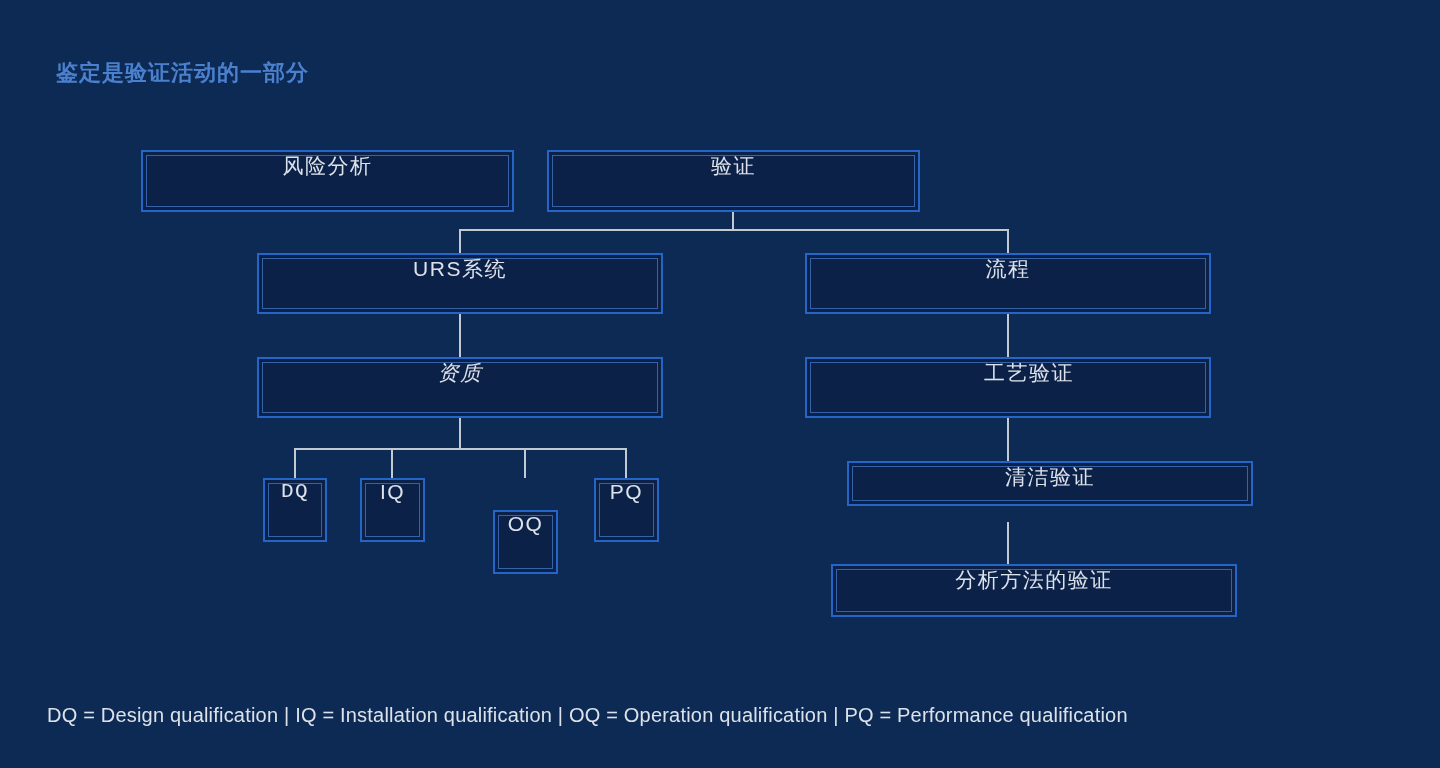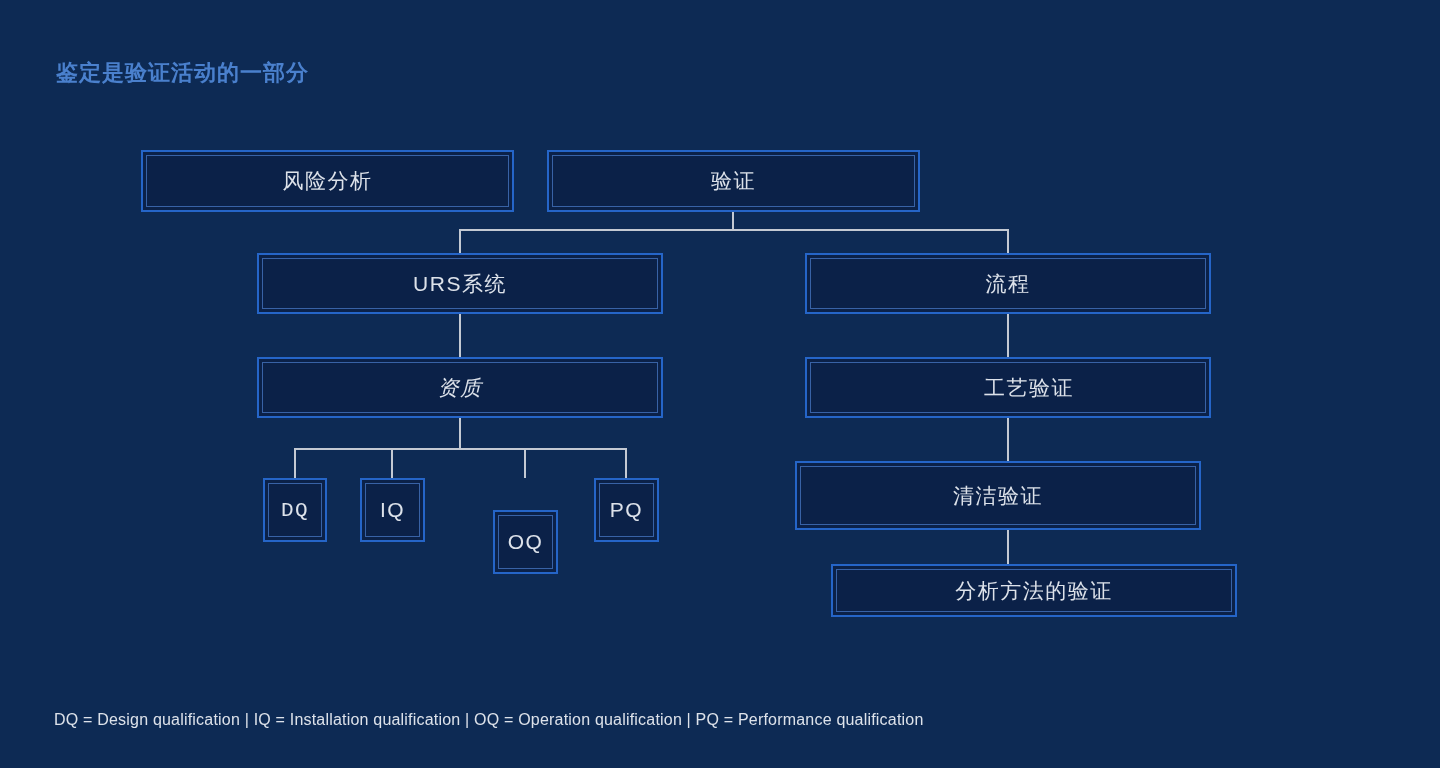--- a/index.html
+++ b/index.html
@@ -29,21 +29,20 @@
     font-size: 22px;
     font-weight: bold;
     letter-spacing: 1px;
     color: var(--title);
   }
   .node {
     position: absolute;
     background: var(--box-fill);
     border: 2px solid var(--box-border);
     display: flex;
-    align-items: center;
     justify-content: center;
   }
   .node::after {
     content: "";
     position: absolute;
     inset: 3px;
     border: 1px solid var(--box-border-inner);
     opacity: 0.65;
     pointer-events: none;
   }
@@ -53,22 +52,22 @@
     letter-spacing: 1.5px;
     white-space: nowrap;
   }
   .conn { position: absolute; background: var(--connector); }
   .conn.v { width: 2px; }
   .conn.h { height: 2px; }
   .legend {
     position: absolute;
     left: 47px;
     top: 704px;
-    margin: 7px;
-    font-size: 16px;
+    margin: 0;
+    font-size: 20px;
     letter-spacing: 0.2px;
     color: var(--text);
   }
 </style>
 </head>
 <body>
 
 <div class="canvas">
 
   <h1 class="title">鉴定是验证活动的一部分</h1>
@@ -120,21 +119,21 @@
     <div class="node" style="left:360px; top:478px; width:65px; height:64px;">
       <span class="label">IQ</span>
     </div>
     <div class="node" style="left:493px; top:478px; width:65px; height:64px;margin-top:32px;">
       <span class="label">OQ</span>
     </div>
     <div class="node" style="left:594px; top:478px; width:65px; height:64px;">
       <span class="label">PQ</span>
     </div>
 
-    <div class="node" style="left:795px; top:461px; width:406px; height:69px;">
+    <div class="node" style="left:847px; top:461px; width:406px; height:45px;">
       <span class="label">清洁验证</span>
     </div>
     <div class="node" style="left:831px; top:564px; width:406px; height:53px;">
       <span class="label">分析方法的验证</span>
     </div>
 
   </div>
 
   <p class="legend">DQ = Design qualification | IQ = Installation qualification | OQ = Operation qualification | PQ = Performance qualification</p>
 

